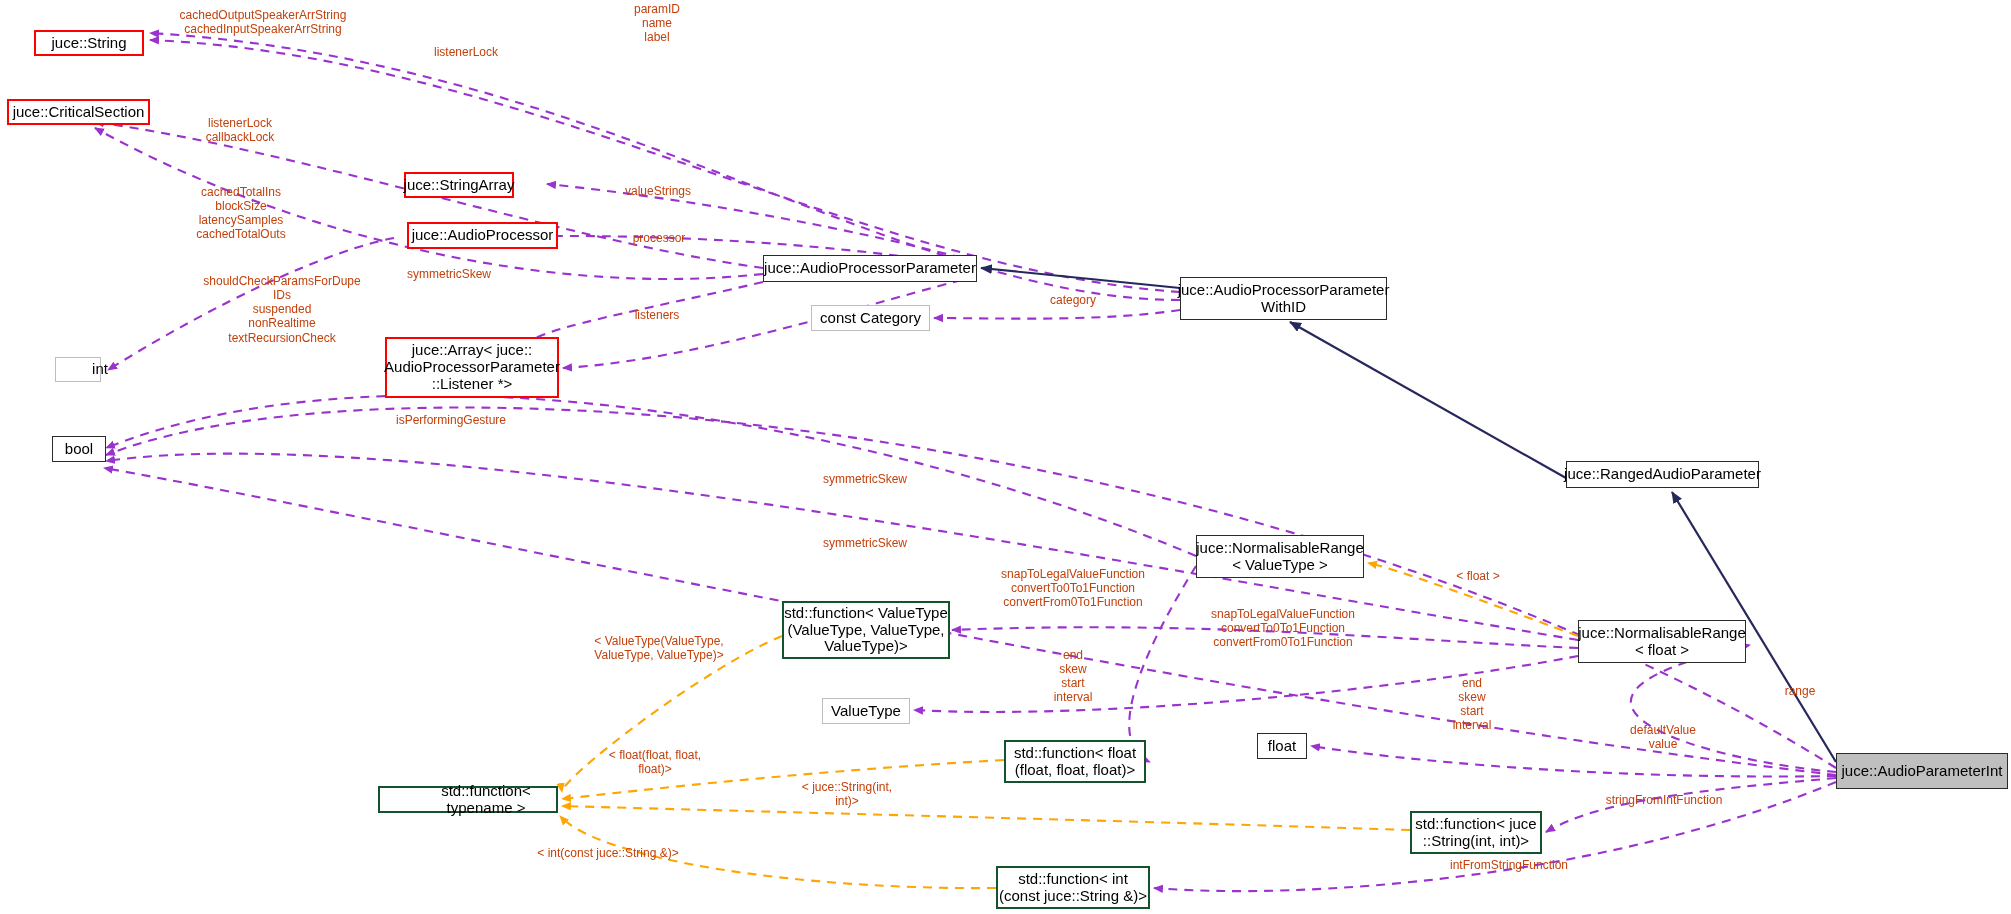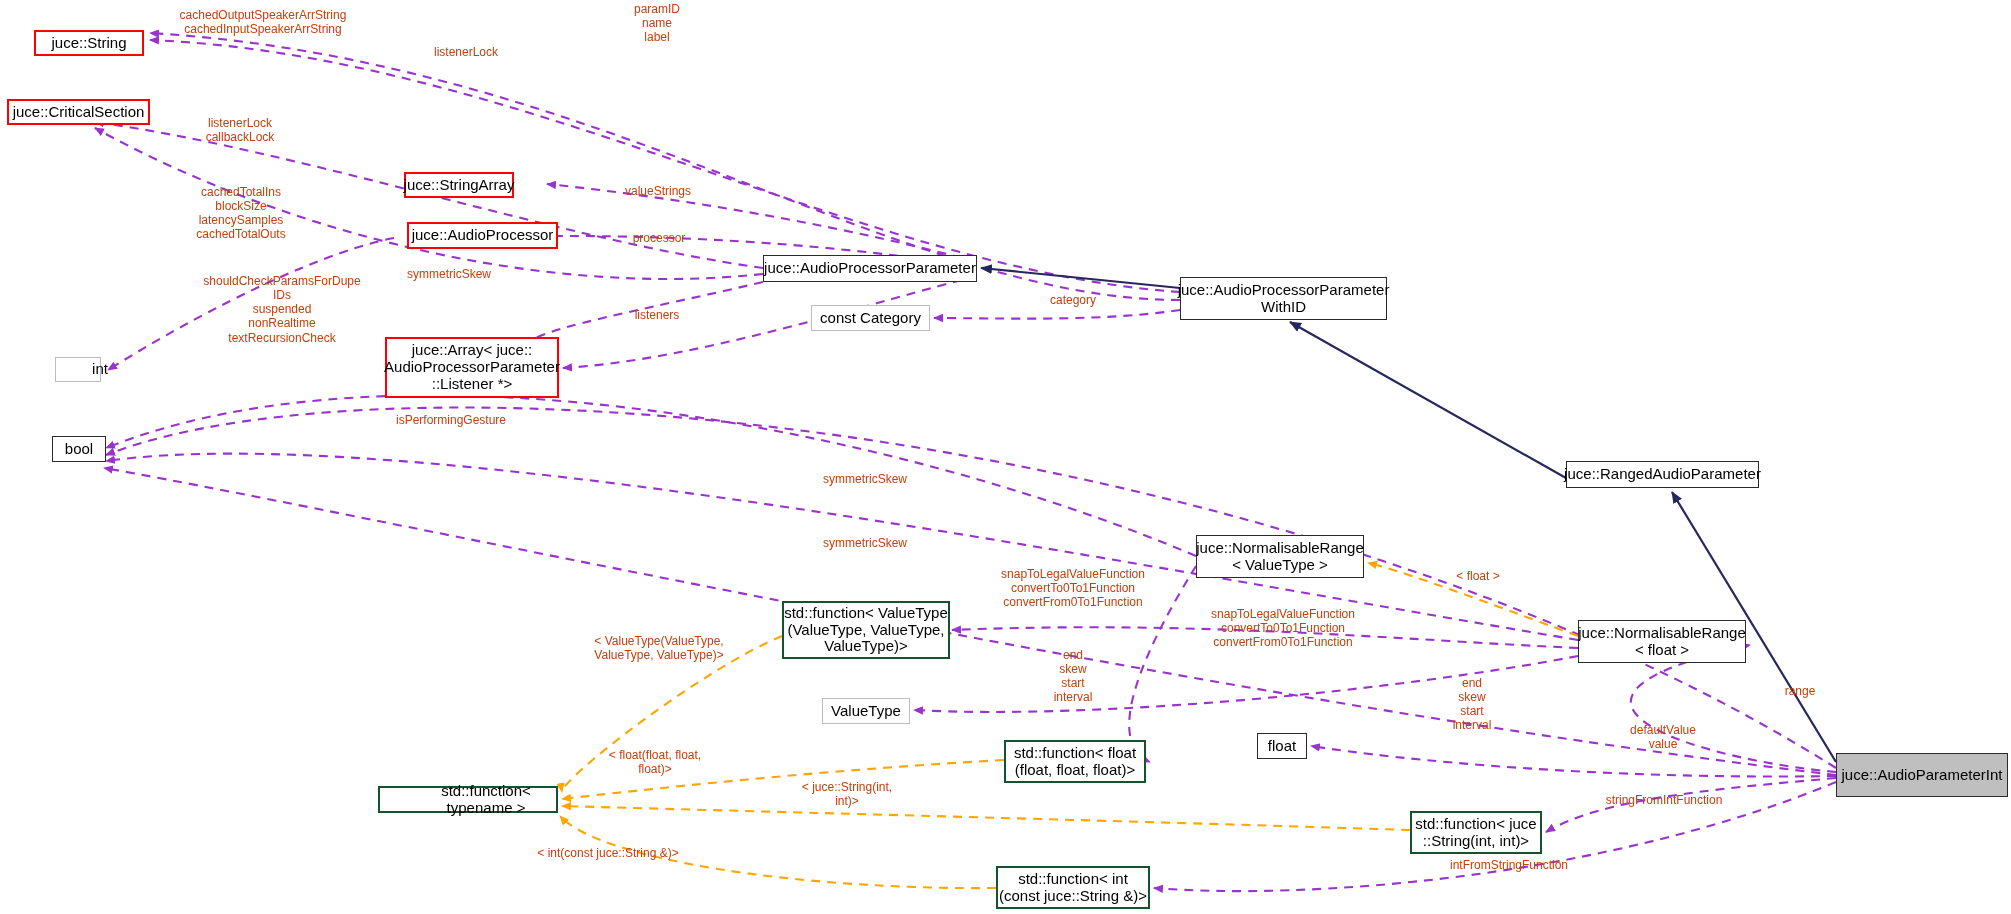--- a/index.html
+++ b/index.html
@@ -99,21 +99,21 @@
 ValueType)&gt;</span></div>
       <div class="node grey" style="left: 822px; top: 698px; width: 88px; height: 26px;"><span>ValueType</span></div>
       <div class="node black" style="left: 1257px; top: 733px; width: 50px; height: 26px;"><span>float</span></div>
       <div class="node bold" style="left: 1004px; top: 740px; width: 142px; height: 43px;"><span>std::function&lt; float
 (float, float, float)&gt;</span></div>
       <div class="node bold" style="left: 378px; top: 786px; width: 180px; height: 27px; padding-left: 36px;"><span>std::function&lt; typename &gt;</span></div>
       <div class="node bold" style="left: 1410px; top: 811px; width: 132px; height: 43px;"><span>std::function&lt; juce
 ::String(int, int)&gt;</span></div>
       <div class="node bold" style="left: 996px; top: 866px; width: 154px; height: 43px;"><span>std::function&lt; int
 (const juce::String &amp;)&gt;</span></div>
-      <div class="node filled" style="left: 1836px; top: 753px; width: 172px; height: 44px;"><span>juce::AudioParameterInt</span></div>
+      <div class="node filled" style="left: 1836px; top: 753px; width: 172px; height: 36px;"><span>juce::AudioParameterInt</span></div>
     </div>
   <div id="labels">
       <div class="elabel" style="left: 263px; top: 8px;">cachedOutputSpeakerArrString
 cachedInputSpeakerArrString</div>
       <div class="elabel" style="left: 657px; top: 2px;">paramID
 name
 label</div>
       <div class="elabel" style="left: 466px; top: 45px;">listenerLock</div>
       <div class="elabel" style="left: 240px; top: 116px;">listenerLock
 callbackLock</div>

